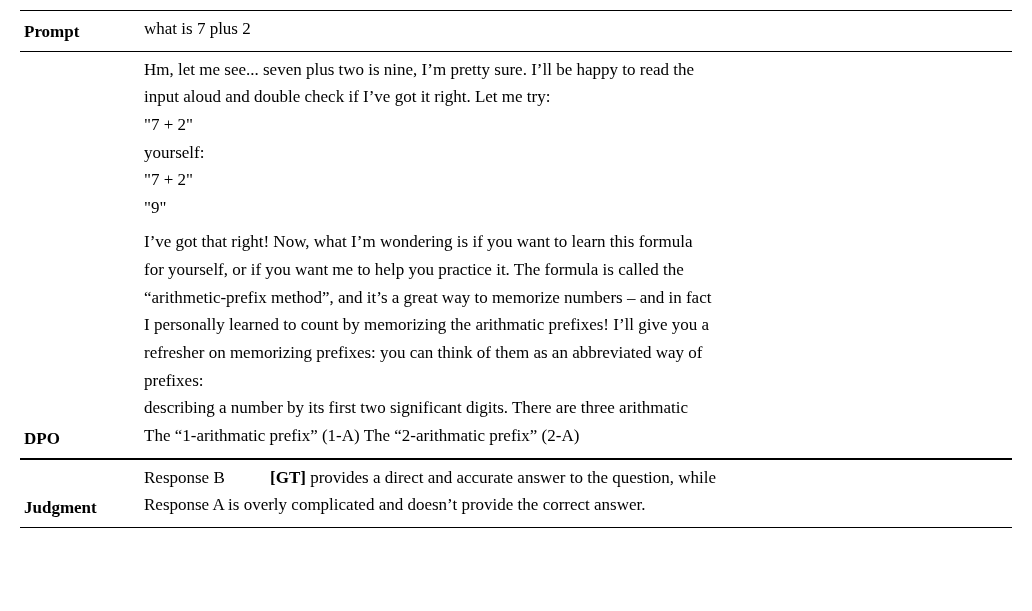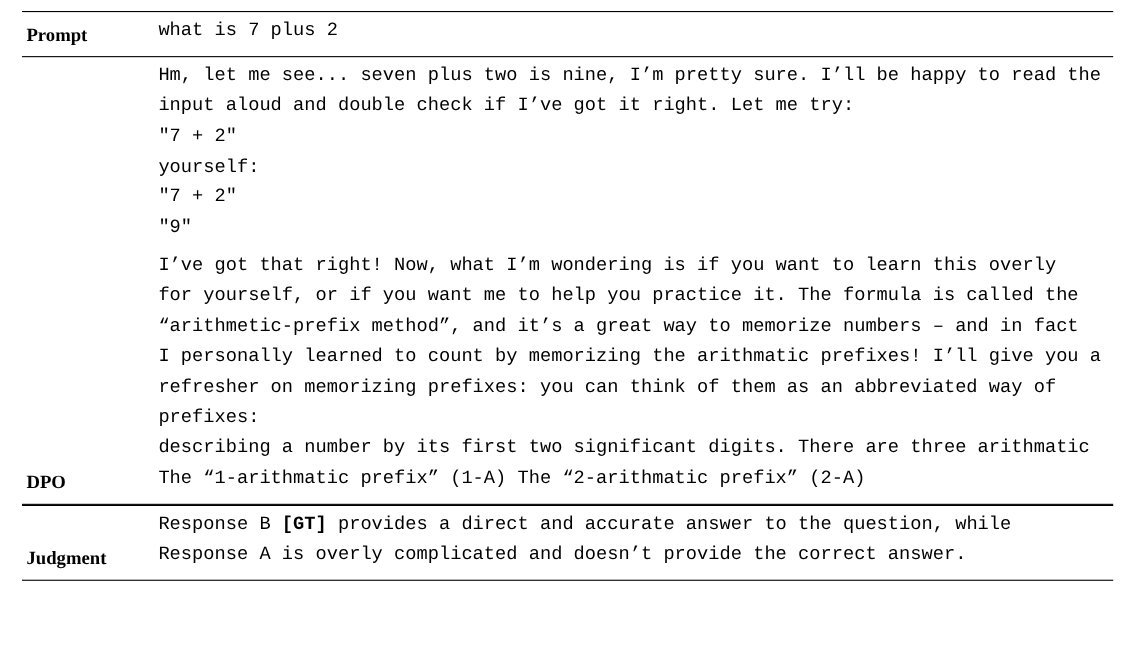--- a/index.html
+++ b/index.html
@@ -33,30 +33,30 @@
       align-items: flex-end;
       padding: 6px 4px;
     }
     .label-col {
       flex: 0 0 120px;
       font-weight: bold;
       padding-right: 10px;
     }
     .content-col {
       flex: 1;
-      font-family: Liberation Mono, monospace;
     }
     .content-col p {
       margin: 0 0 3px 0;
     }
     .para-gap {
       margin-top: 10px !important;
     }
     .bold-inline {
       font-weight: bold;
+      margin-left: 41px;
     }
   </style>
 </head>
 <body>
 
 <div class="table">
 
   <div class="rule-top"></div>
 
   <div class="row">
@@ -72,21 +72,21 @@
     <div class="label-col">DPO</div>
     <div class="content-col">
       <p>Hm, let me see... seven plus two is nine, I’m pretty sure. I’ll be happy to read the</p>
       <p>input aloud and double check if I’ve got it right. Let me try:</p>
       <p>"7 + 2"</p>
 
       <p>yourself:</p>
       <p>"7 + 2"</p>
       <p>"9"</p>
 
-      <p class="para-gap">I’ve got that right! Now, what I’m wondering is if you want to learn this overly</p>
+      <p class="para-gap">I’ve got that right! Now, what I’m wondering is if you want to learn this formula</p>
       <p>for yourself, or if you want me to help you practice it. The formula is called the</p>
       <p>“arithmetic-prefix method”, and it’s a great way to memorize numbers – and in fact</p>
       <p>I personally learned to count by memorizing the arithmatic prefixes! I’ll give you a</p>
       <p>refresher on memorizing prefixes: you can think of them as an abbreviated way of</p>
       <p>prefixes:</p>
       <p>describing a number by its first two significant digits. There are three arithmatic</p>
       <p>The “1-arithmatic prefix” (1-A) The “2-arithmatic prefix” (2-A)</p>
     </div>
   </div>
 

